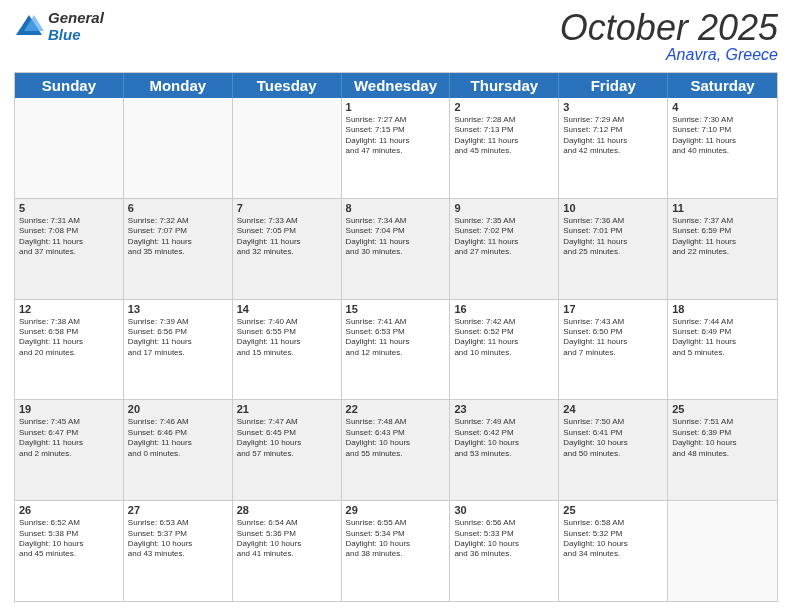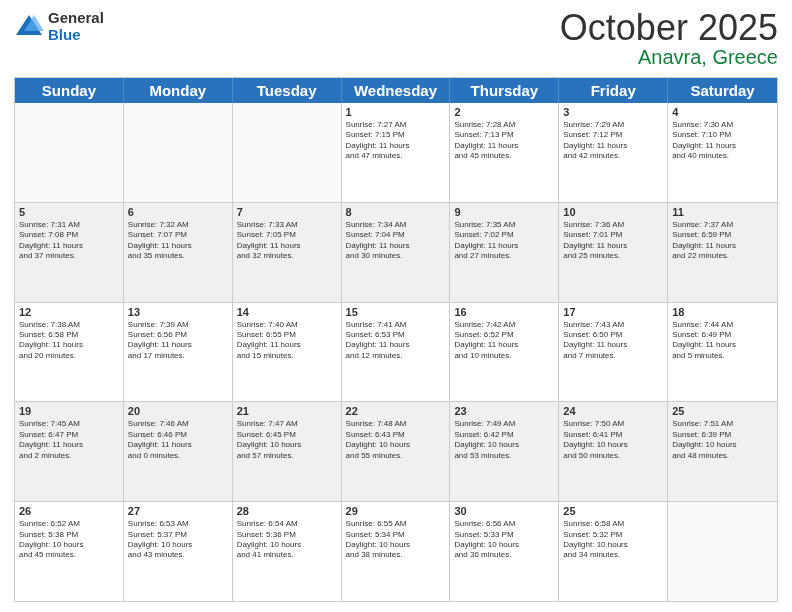--- a/index.html
+++ b/index.html
@@ -15,20 +15,21 @@
       height: 612px;
       padding: 10px 14px;
       display: flex;
       flex-direction: column;
     }
     .header {
       display: flex;
       justify-content: space-between;
       align-items: flex-start;
       margin-bottom: 8px;
+      font-style: italic;
     }
     .logo {
       display: flex;
       align-items: center;
       gap: 4px;
     }
     .logo-text {
       font-size: 15px;
       font-weight: bold;
       color: #333;
@@ -42,22 +43,22 @@
     .title-block {
       text-align: right;
     }
     .month-title {
       font-size: 36px;
       font-weight: 300;
       color: #333;
       line-height: 1;
     }
     .location {
-      font-size: 20px;
-      color: #15803d;
+      font-size: 16px;
+      color: #1d4ed8;
     }
     .calendar {
       flex: 1;
       display: flex;
       flex-direction: column;
       border: 1px solid #ccc;
     }
     .cal-header {
       display: grid;
       grid-template-columns: repeat(7, 1fr);

